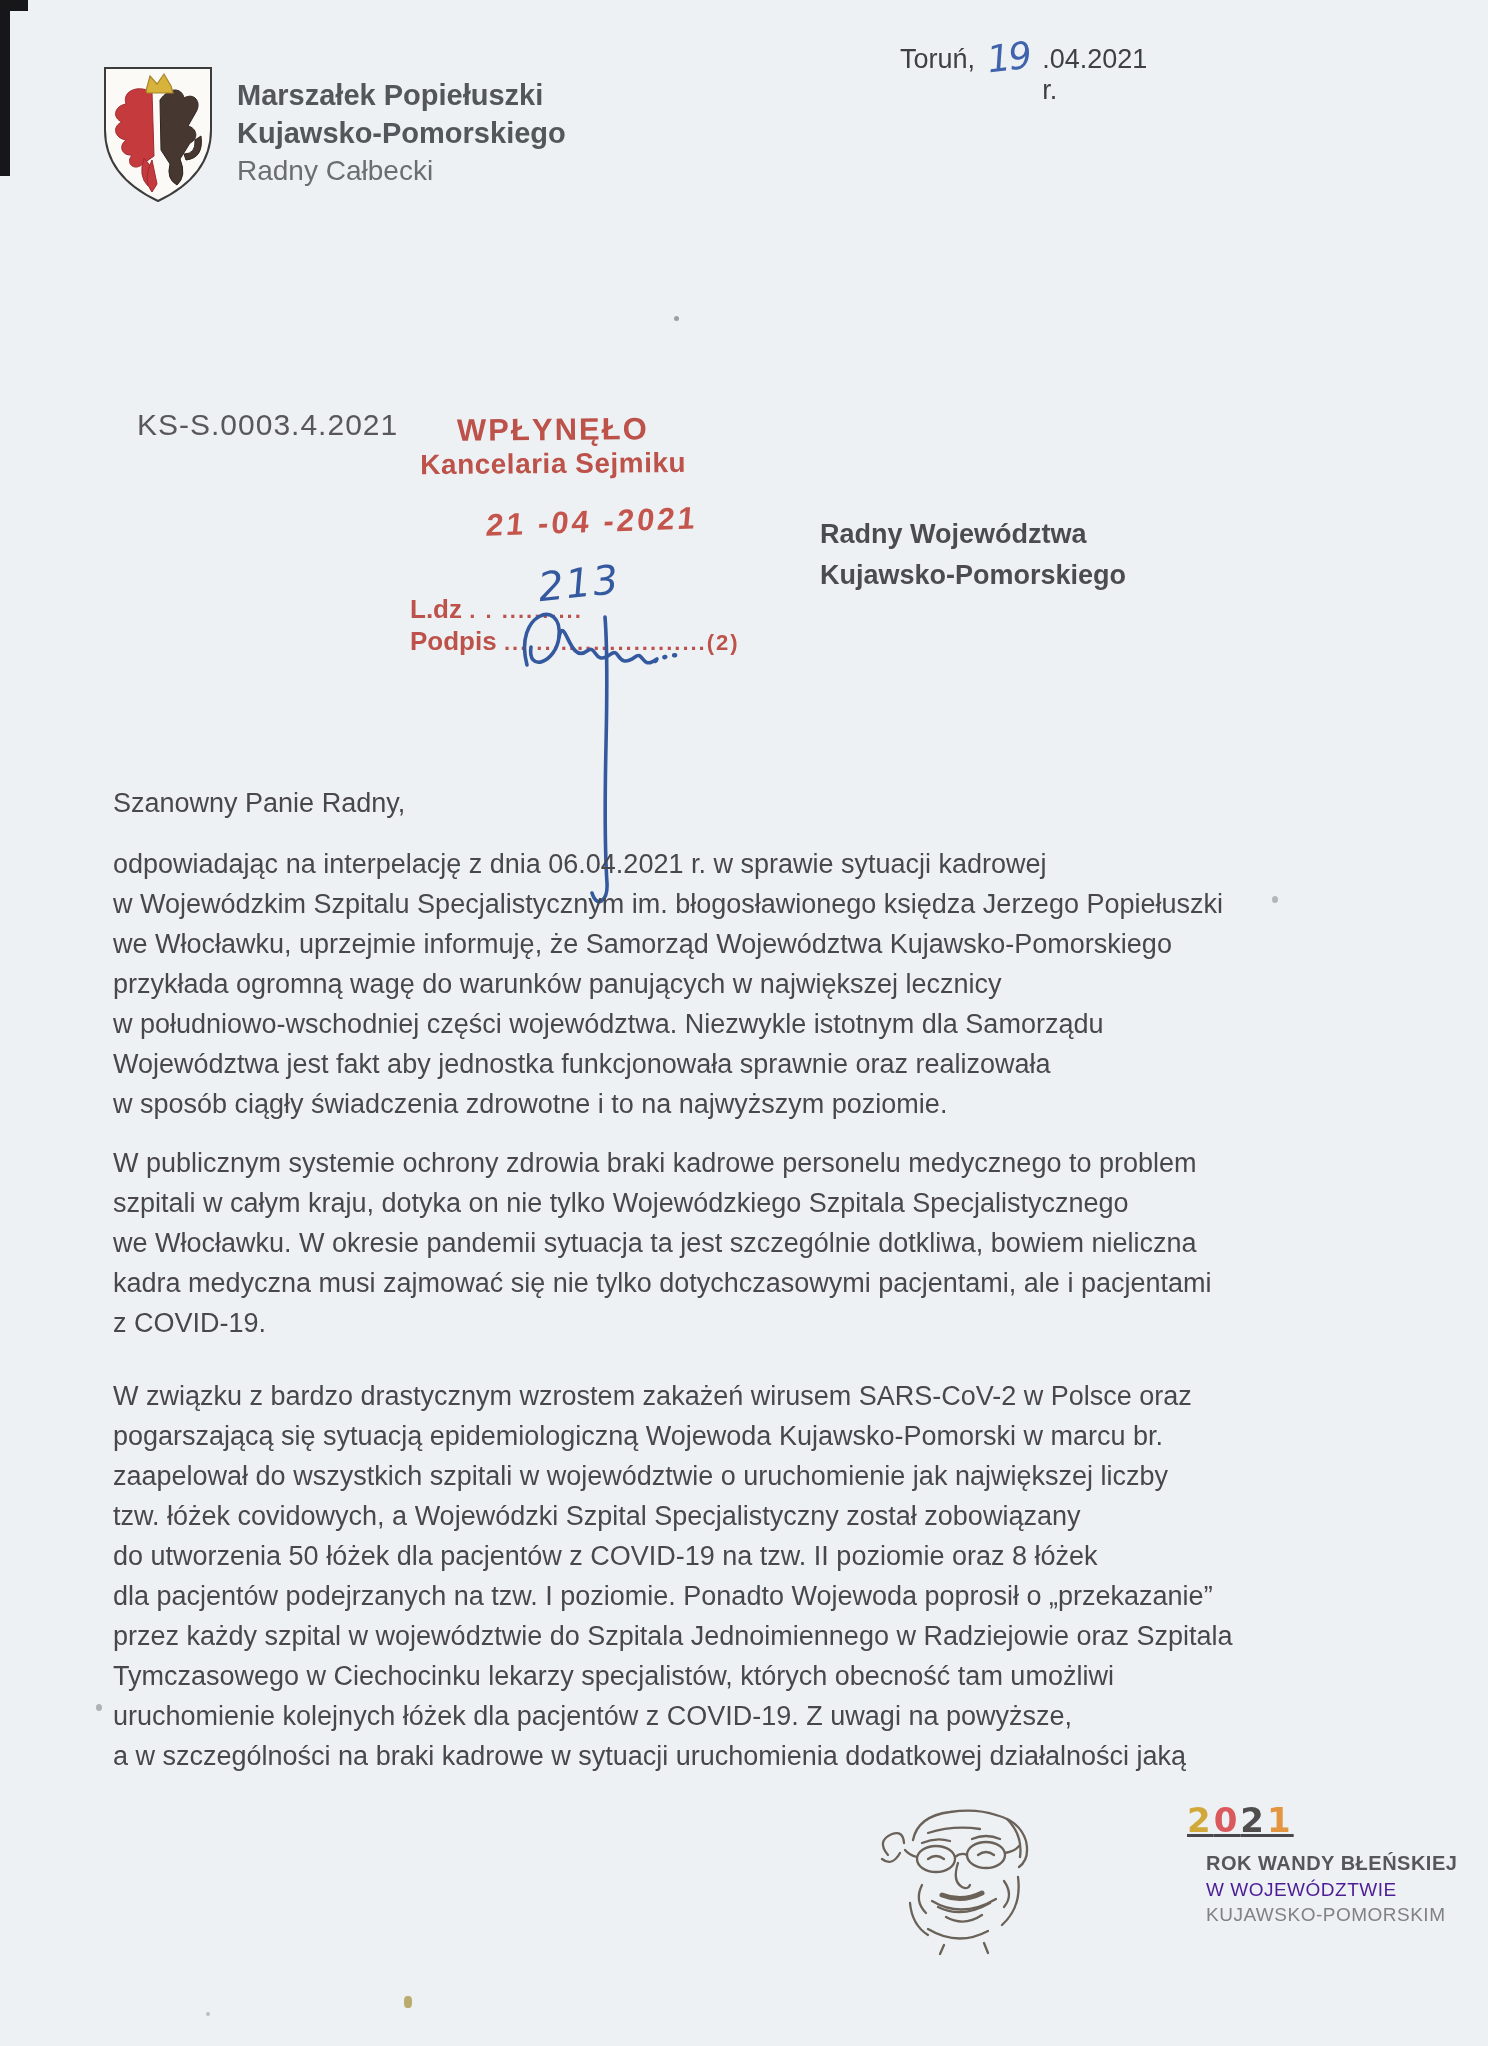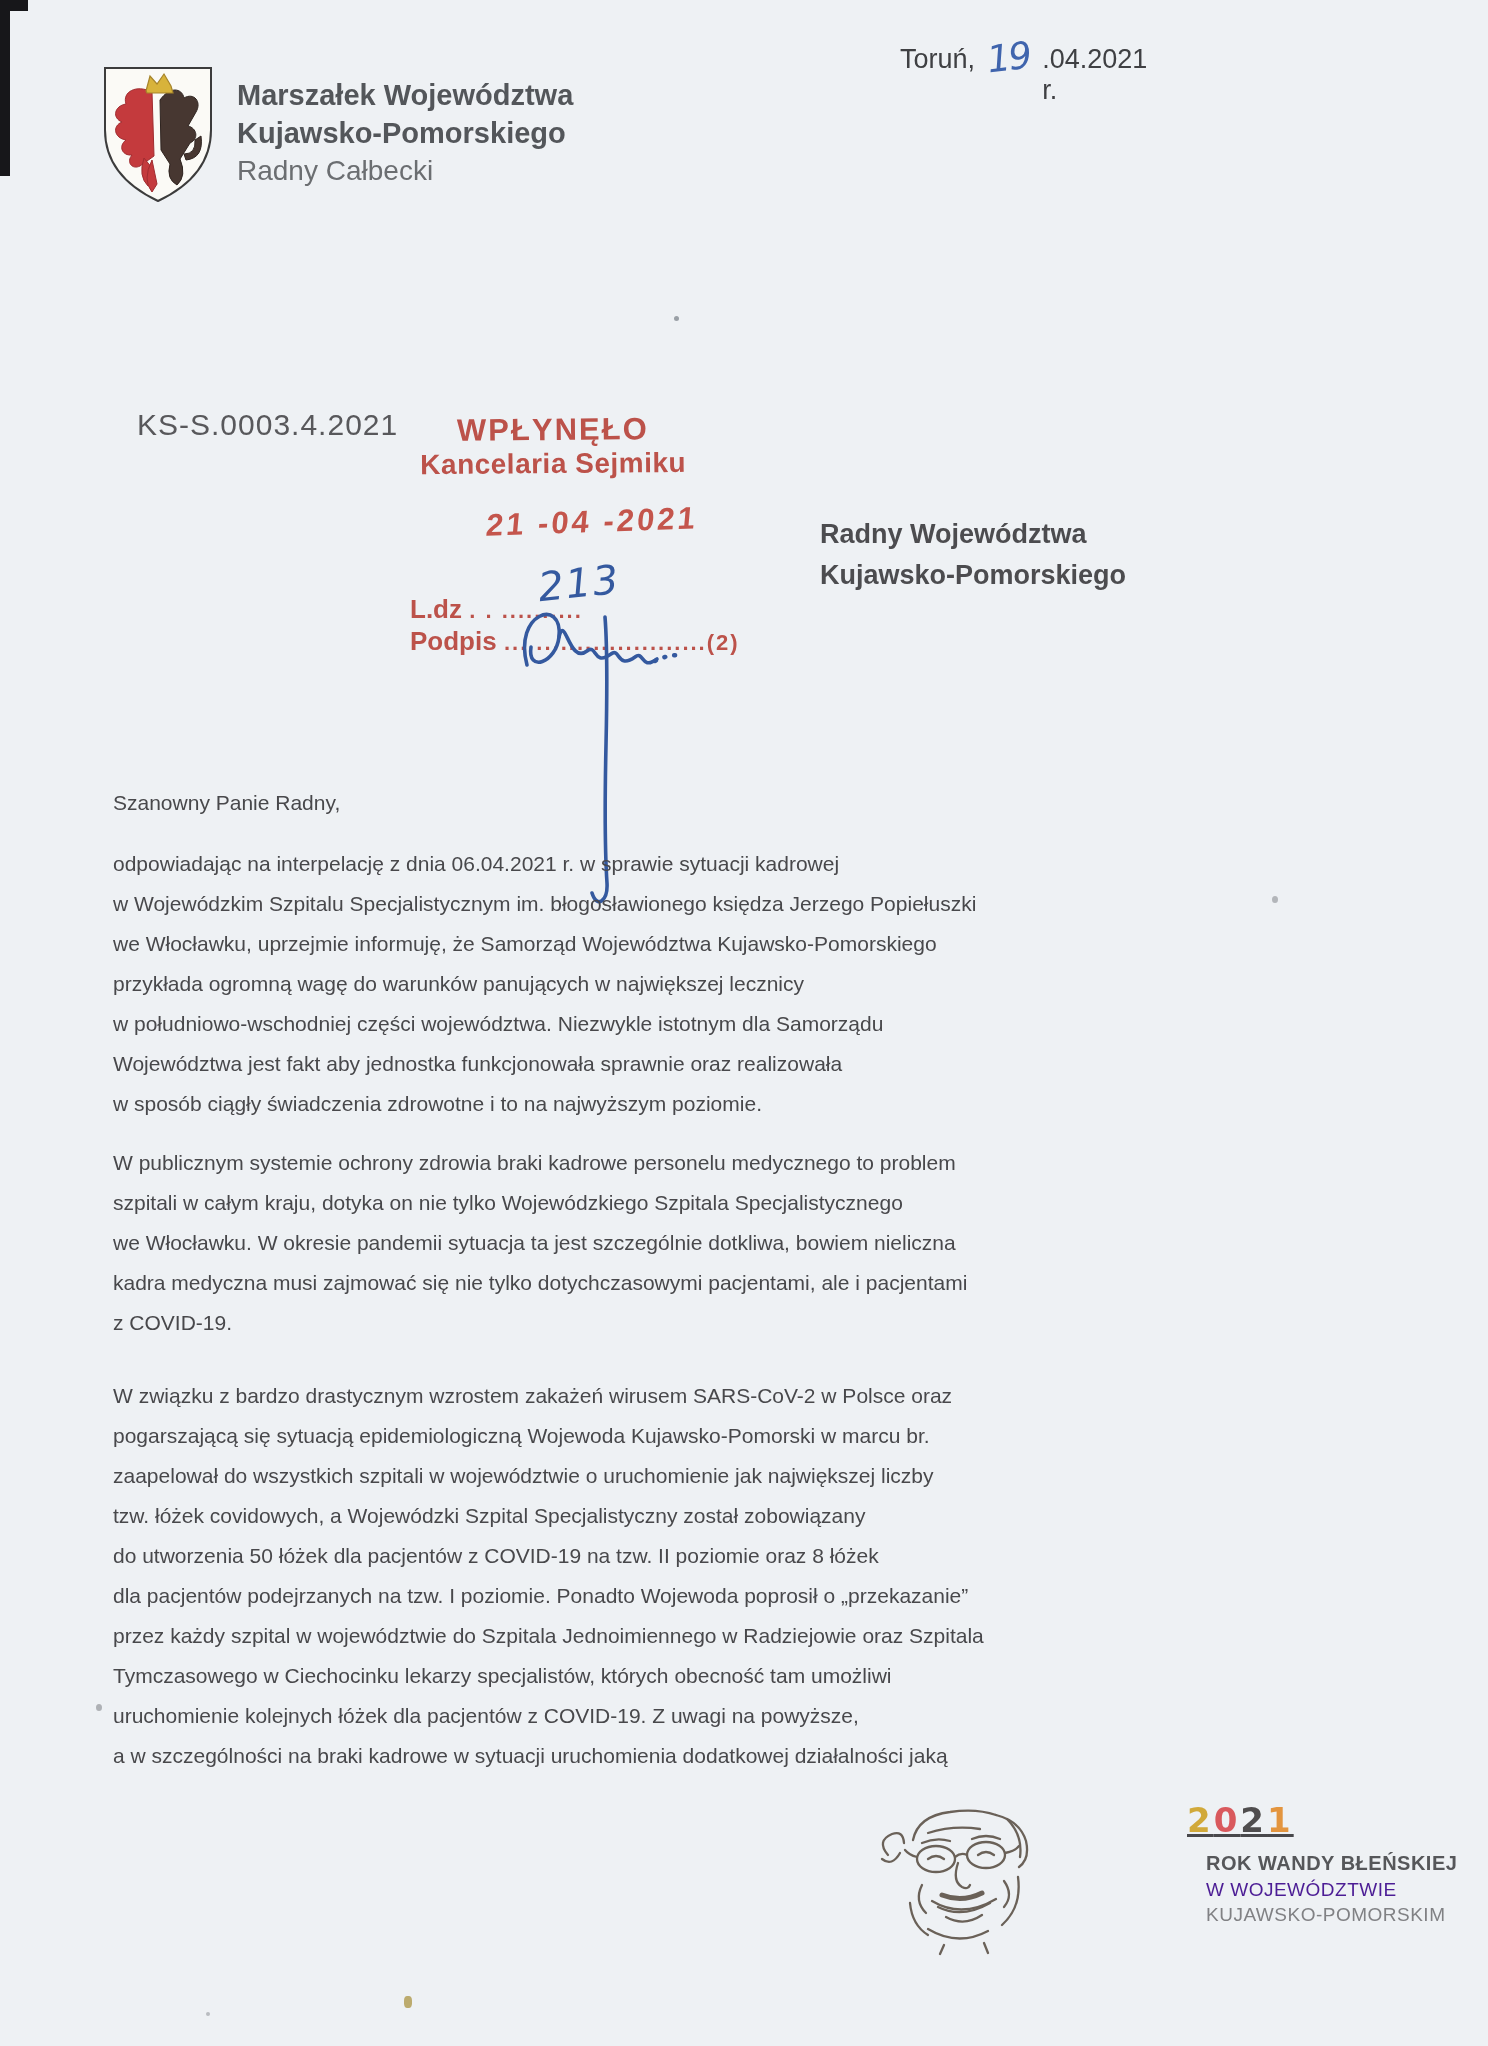--- a/index.html
+++ b/index.html
@@ -51,21 +51,21 @@
     font-family:"DejaVu Sans",sans-serif;font-style:italic;
     color:#34599f;font-size:40px;transform:rotate(-6deg);letter-spacing:2px;
   }
   .signature-svg{position:absolute;left:505px;top:553px;}
   
   .recipient{position:absolute;left:820px;top:514px;line-height:41px;font-size:27px;color:#4c4c4f;}
   .recipient .b{font-weight:bold;}
   
   .para{
     position:absolute;left:113px;width:1330px;
-    font-size:21px;line-height:40px;color:#48484b;
+    font-size:27px;line-height:40px;color:#48484b;
     white-space:pre-line;
   }
   .salutation{top:783px;}
   .p1{top:844px;}
   .p2{top:1143px;}
   .p3{top:1376px;}
   
   .sketch{position:absolute;left:858px;top:1806px;}
   .year{
     position:absolute;left:1187px;top:1800px;
@@ -107,21 +107,21 @@
 
     <g fill="#473731" stroke="#2f2420" stroke-width="1">
       <path d="M60 36 C70 22 82 24 84 34 C94 28 102 38 96 48 L88 62 C97 64 99 75 90 79 L80 95 Q87 112 77 121 Q66 115 70 100 L61 86 Z"></path>
       <path d="M86 96 Q104 94 101 72 L95 76 Q96 90 84 90 Z"></path>
     </g>
 
     <path d="M46 27 L50 12 L57 20 L64 10 L71 22 L73 29 L47 29 Z" fill="#d8b33b" stroke="#a6842b" stroke-width="1.2"></path>
   </svg>
 
   <div class="sender">
-    <div class="bold">Marszałek Województwa</div>
+    <div class="bold">Marszałek Popiełuszki</div>
     <div class="bold">Kujawsko-Pomorskiego</div>
     <div class="name">Radny Całbecki</div>
   </div>
 
   <div class="reference">KS-S.0003.4.2021</div>
 
   <div class="stamp-head">
     <div class="l1">WPŁYNĘŁO</div>
     <div class="l2">Kancelaria Sejmiku</div>
   </div>

